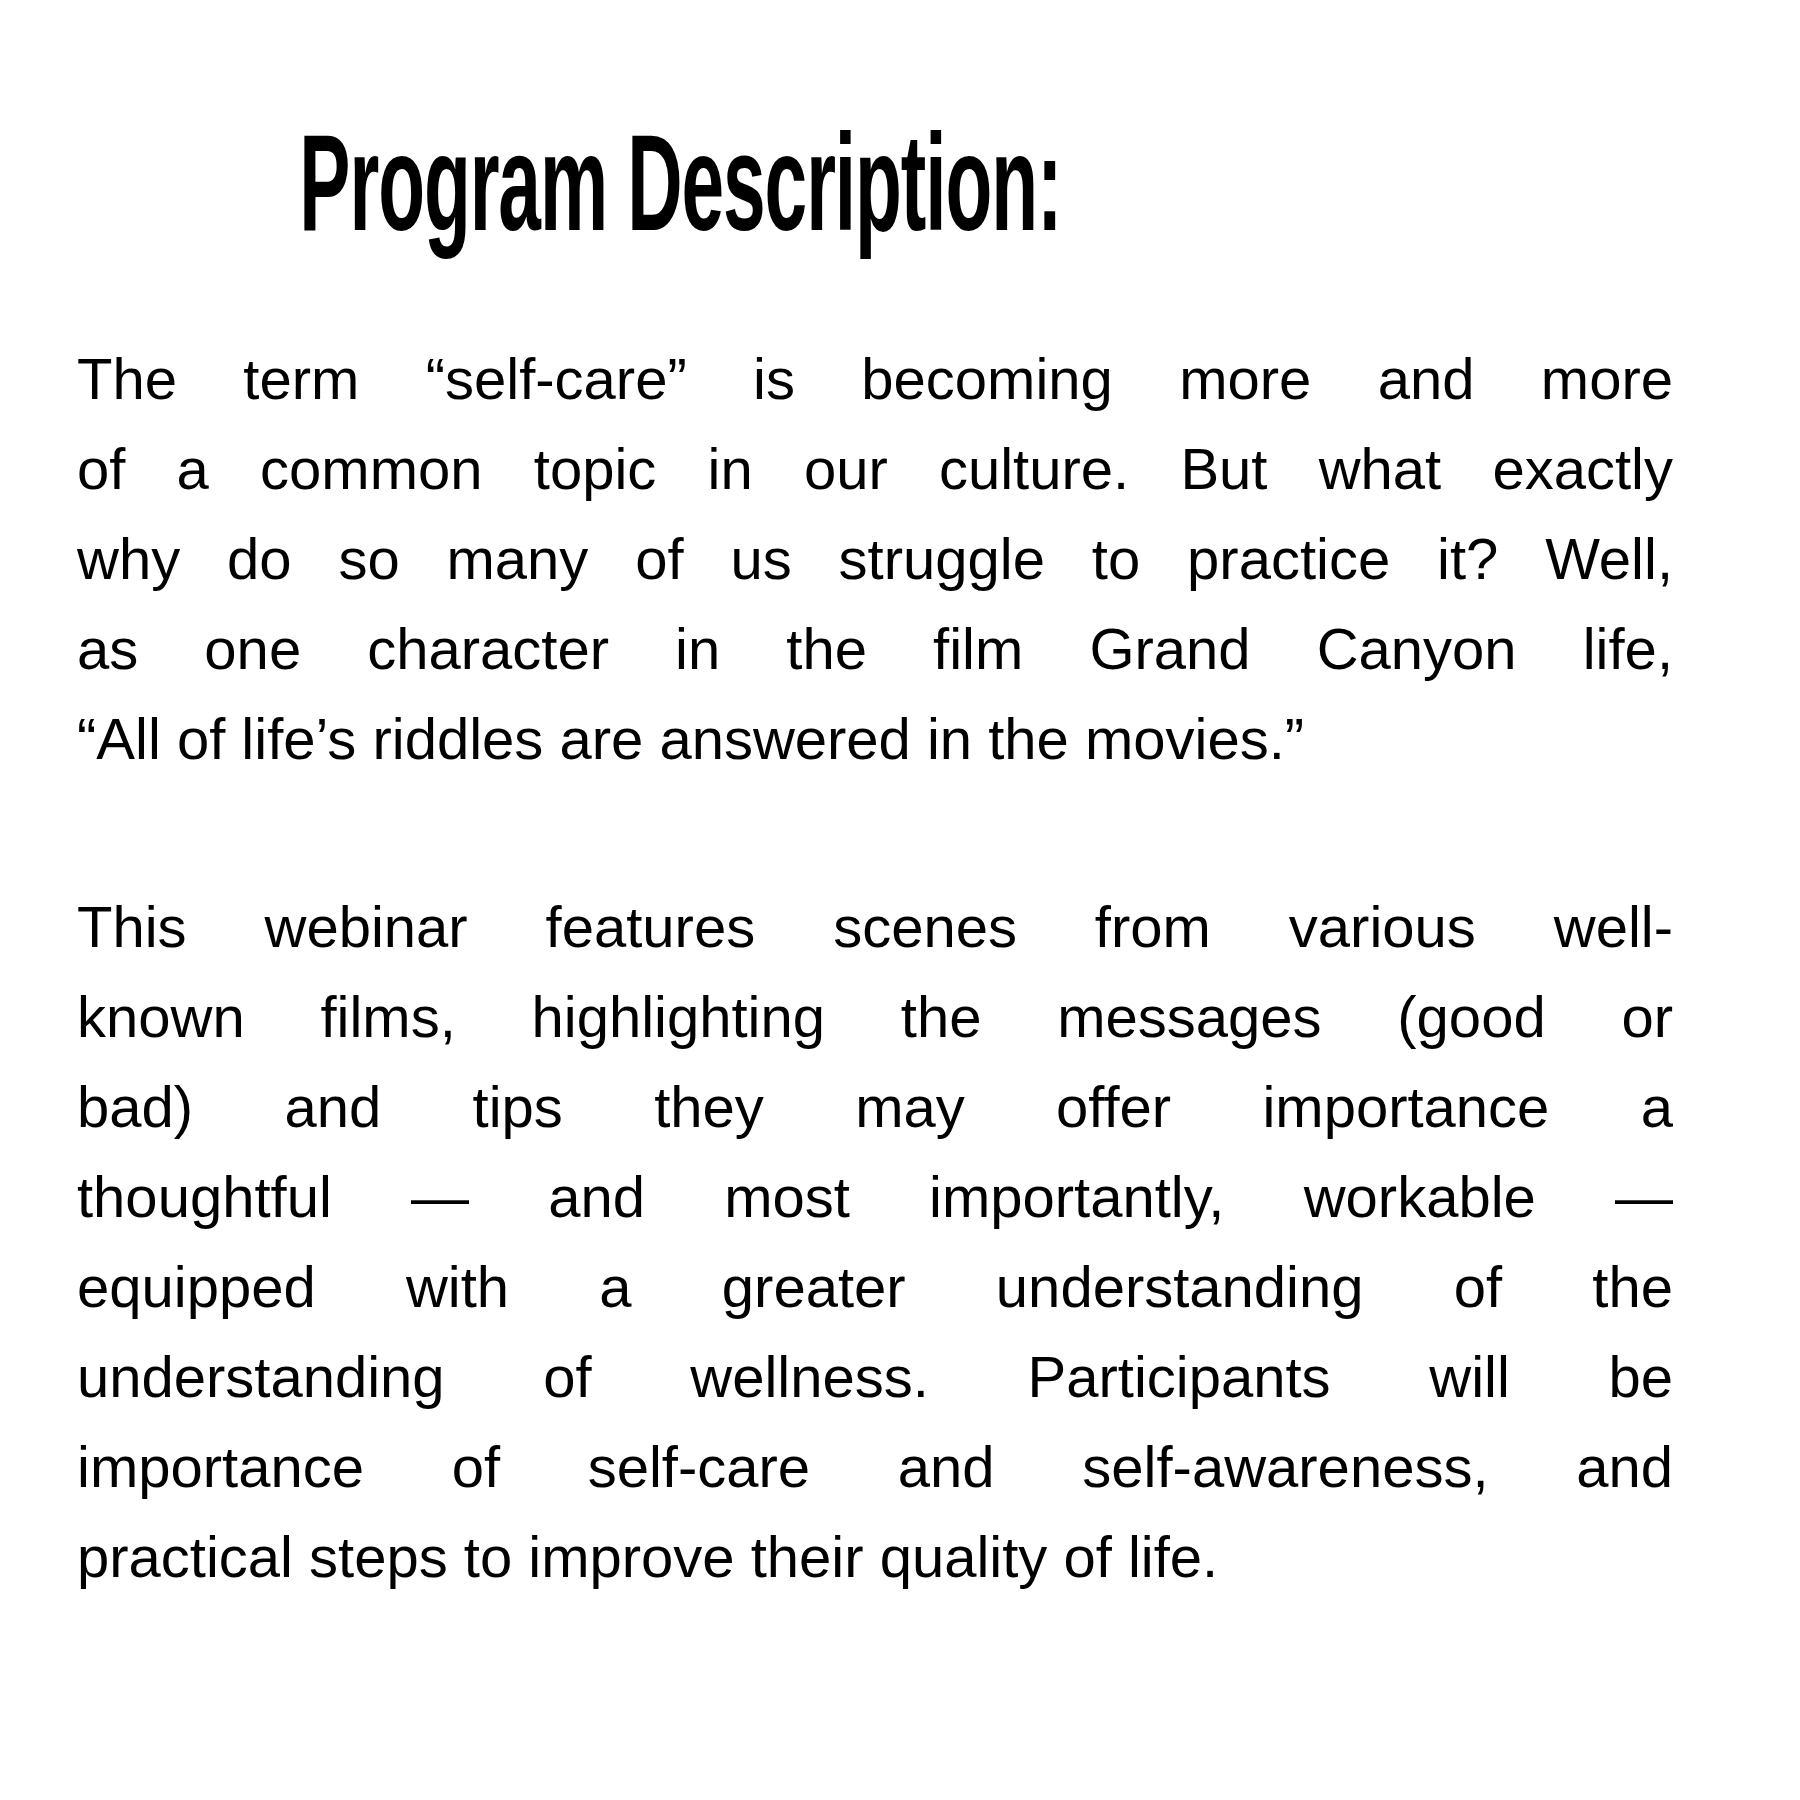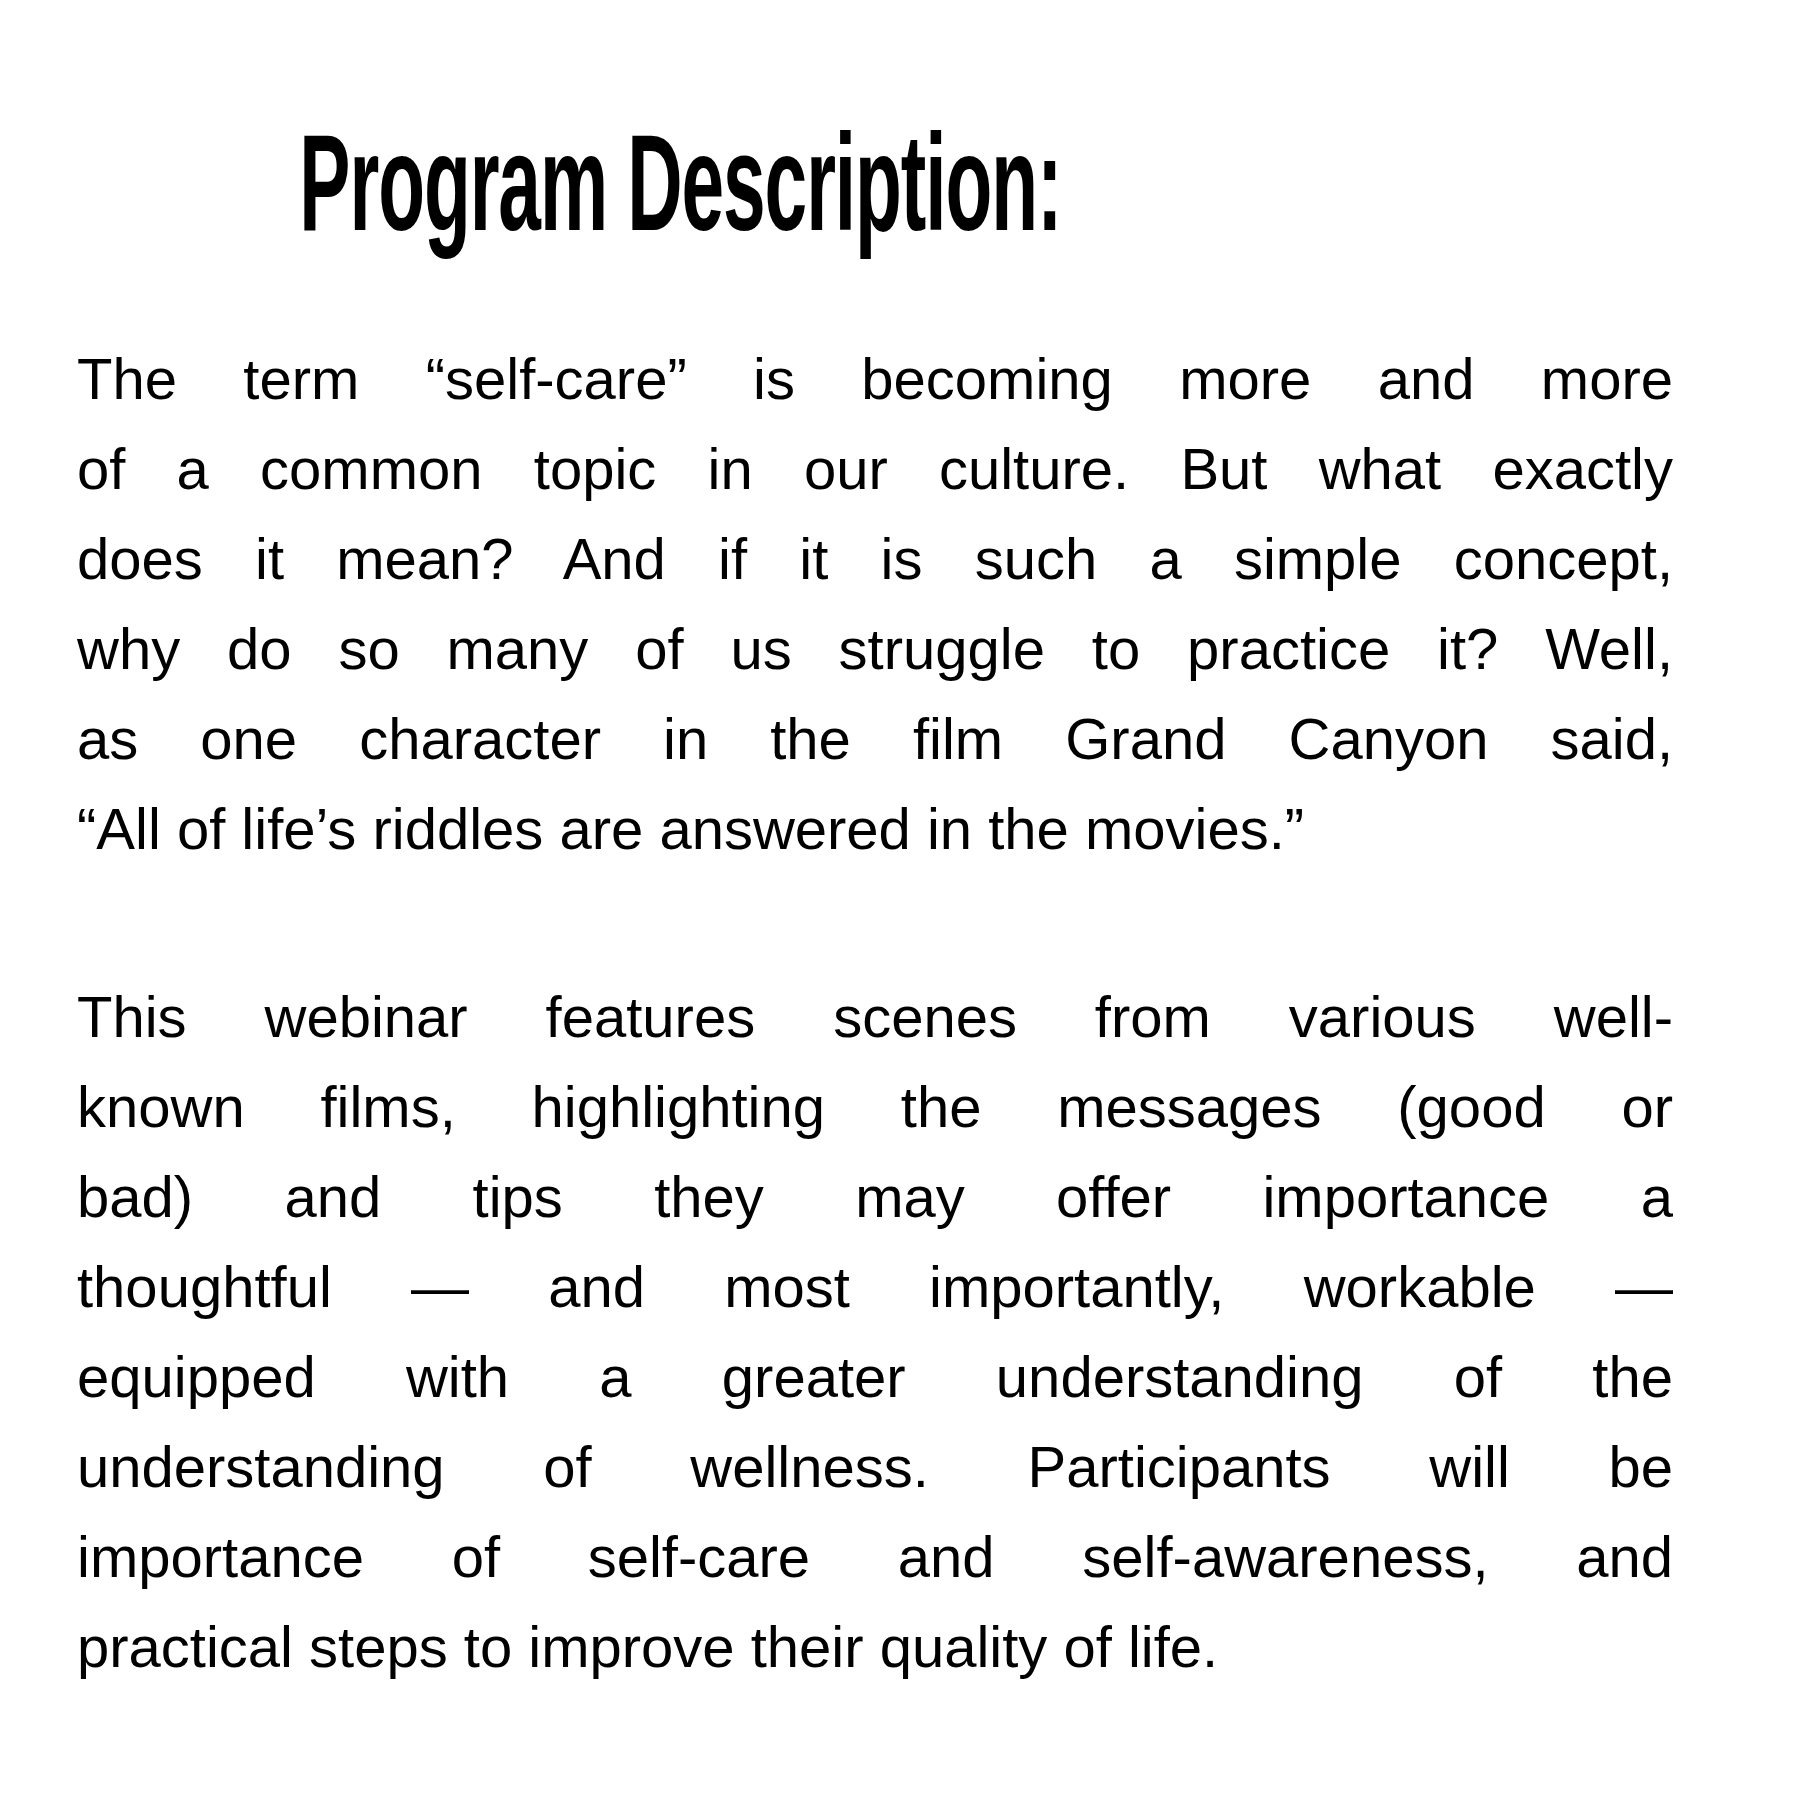--- a/index.html
+++ b/index.html
@@ -49,23 +49,22 @@
 <body>
 
 <div class="title-wrap">
   <div class="title">Program Description:</div>
 </div>
 
 <div class="content">
   <div class="para">
     <div class="line">The term “self-care” is becoming more and more</div>
     <div class="line">of a common topic in our culture. But what exactly</div>
-    <div class="line">does it mean? And if it is such a simple concept,</div>
     <div class="line">why do so many of us struggle to practice it? Well,</div>
-    <div class="line">as one character in the film Grand Canyon said,</div>
+    <div class="line">as one character in the film Grand Canyon life,</div>
     <div class="line last">“All of life’s riddles are answered in the movies.”</div>
   </div>
   <div class="para">
     <div class="line">This webinar features scenes from various well-</div>
     <div class="line">known films, highlighting the messages (good or</div>
     <div class="line">bad) and tips they may offer importance a</div>
     <div class="line">thoughtful — and most importantly, workable —</div>
     <div class="line">equipped with a greater understanding of the</div>
     <div class="line">understanding of wellness. Participants will be</div>
     <div class="line">importance of self-care and self-awareness, and</div>

